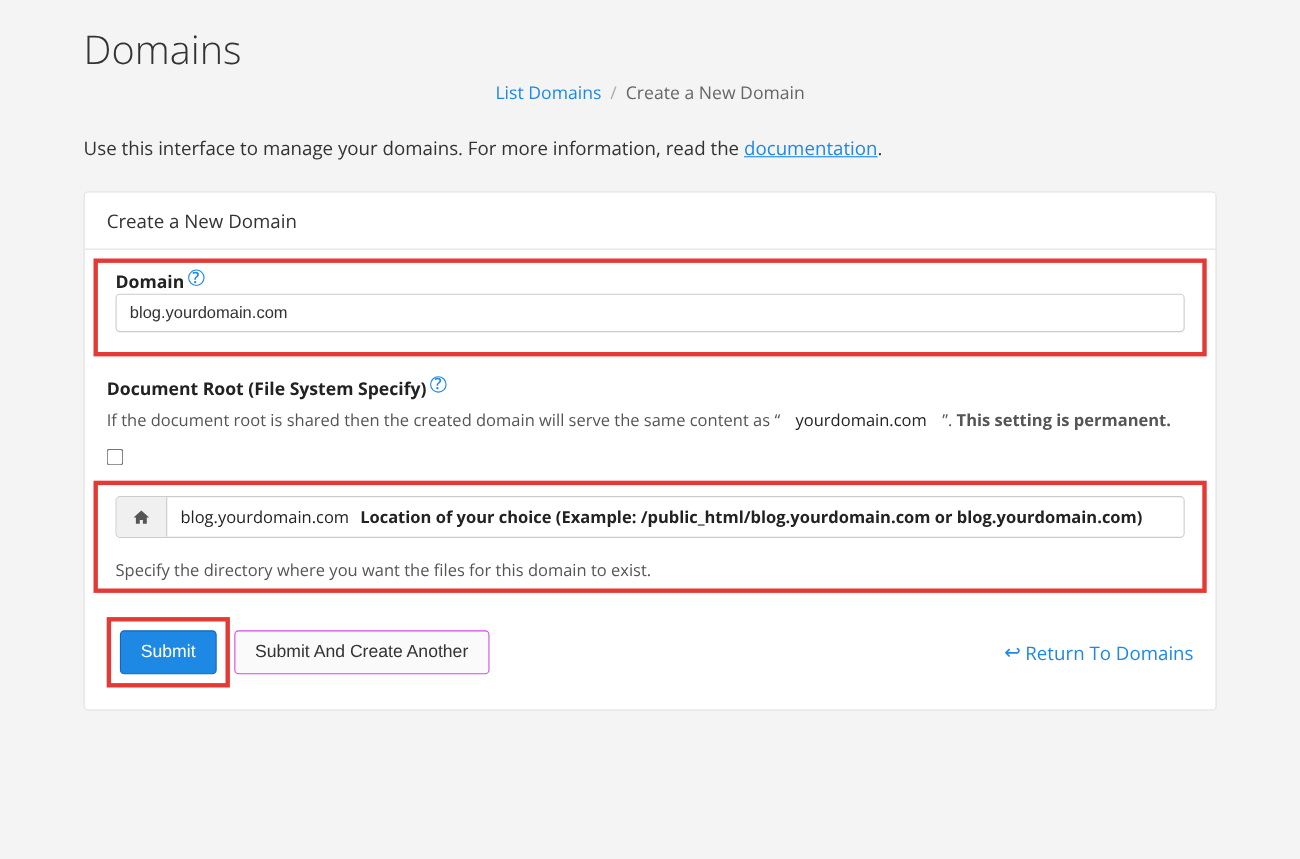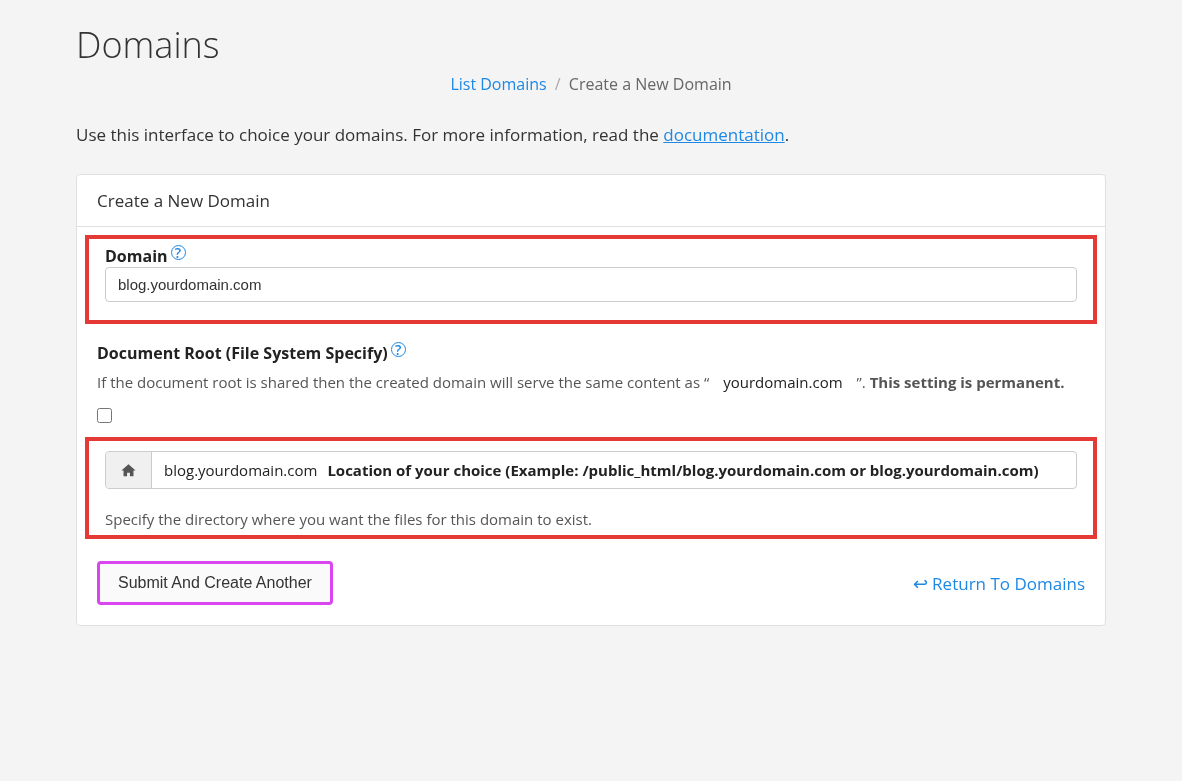--- a/index.html
+++ b/index.html
@@ -186,21 +186,21 @@
       cursor: pointer;
       border: 1px solid transparent;
     }
     .btn-primary {
       background: #1e88e5;
       border: 1px solid #1565c0;
       color: #fff;
     }
     .btn-default {
       background: #fafafa;
-      border: 3px solid #d946ef;
+      border: 1px solid #d946ef;
       color: #333;
     }
     .return-link {
       margin-left: auto;
       color: #1e88e5;
       text-decoration: none;
       font-size: 17px;
       display: flex;
       align-items: center;
       gap: 4px;
@@ -216,21 +216,21 @@
 <div class="container">
   <h1 class="page-title">Domains</h1>
 
   <div class="breadcrumb">
     <a href="#">List Domains</a>
     <span class="sep">/</span>
     <span>Create a New Domain</span>
   </div>
 
   <p class="intro">
-    <span>Use this interface to choice your domains. For more information, read the </span><a href="#">documentation</a><span>.</span>
+    <span>Use this interface to manage your domains. For more information, read the </span><a href="#">documentation</a><span>.</span>
   </p>
 
   <div class="panel">
     <div class="panel-header">Create a New Domain</div>
     <div class="panel-body">
 
       <div class="highlight-box" style="margin:8px;">
         <div class="field-label">
           <span>Domain</span>
           <span class="help-icon">?</span>
@@ -261,20 +261,23 @@
           </span>
           <div class="input-group-field">
             <span>blog.yourdomain.com</span>
             <span class="example">Location of your choice (Example: /public_html/blog.yourdomain.com or blog.yourdomain.com)</span>
           </div>
         </div>
         <div class="dir-hint">Specify the directory where you want the files for this domain to exist.</div>
       </div>
 
       <div class="footer-row">
+        <span class="highlight-submit">
+          <button class="btn btn-primary">Submit</button>
+        </span>
         <button class="btn btn-default">Submit And Create Another</button>
         <a href="#" class="return-link">
           <span class="return-arrow">↩</span>
           <span>Return To Domains</span>
         </a>
       </div>
 
     </div>
   </div>
 </div>

